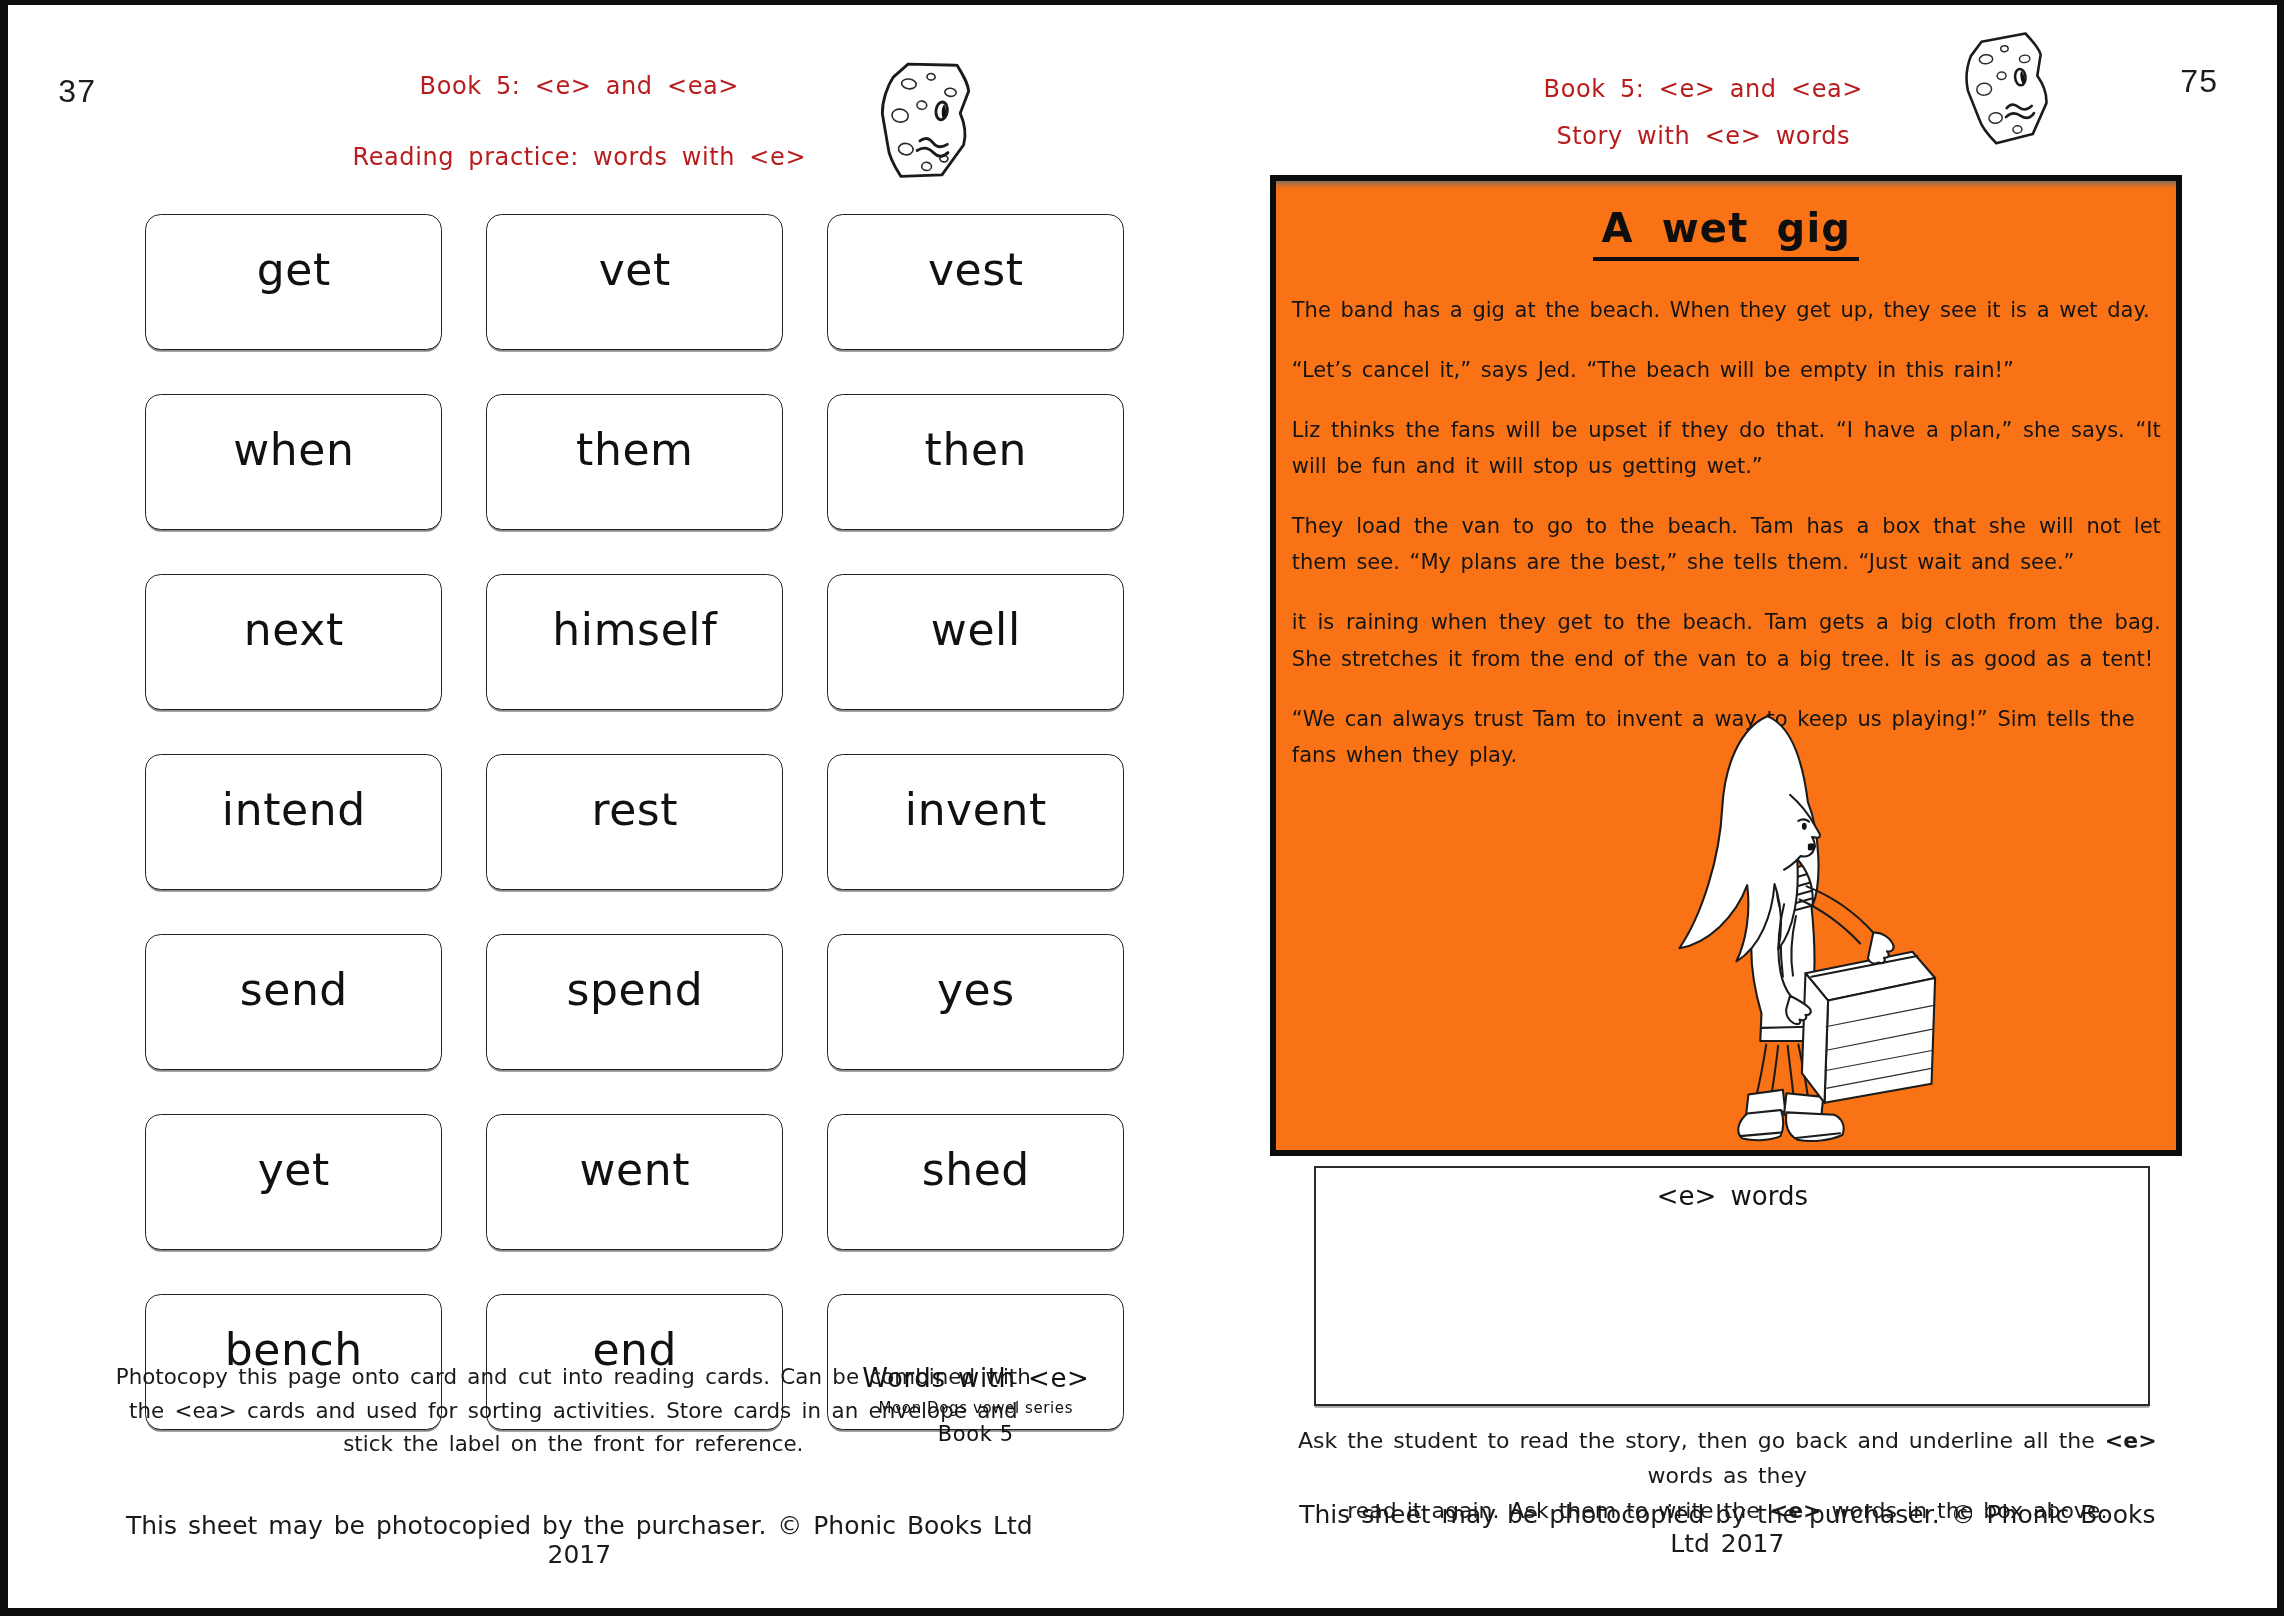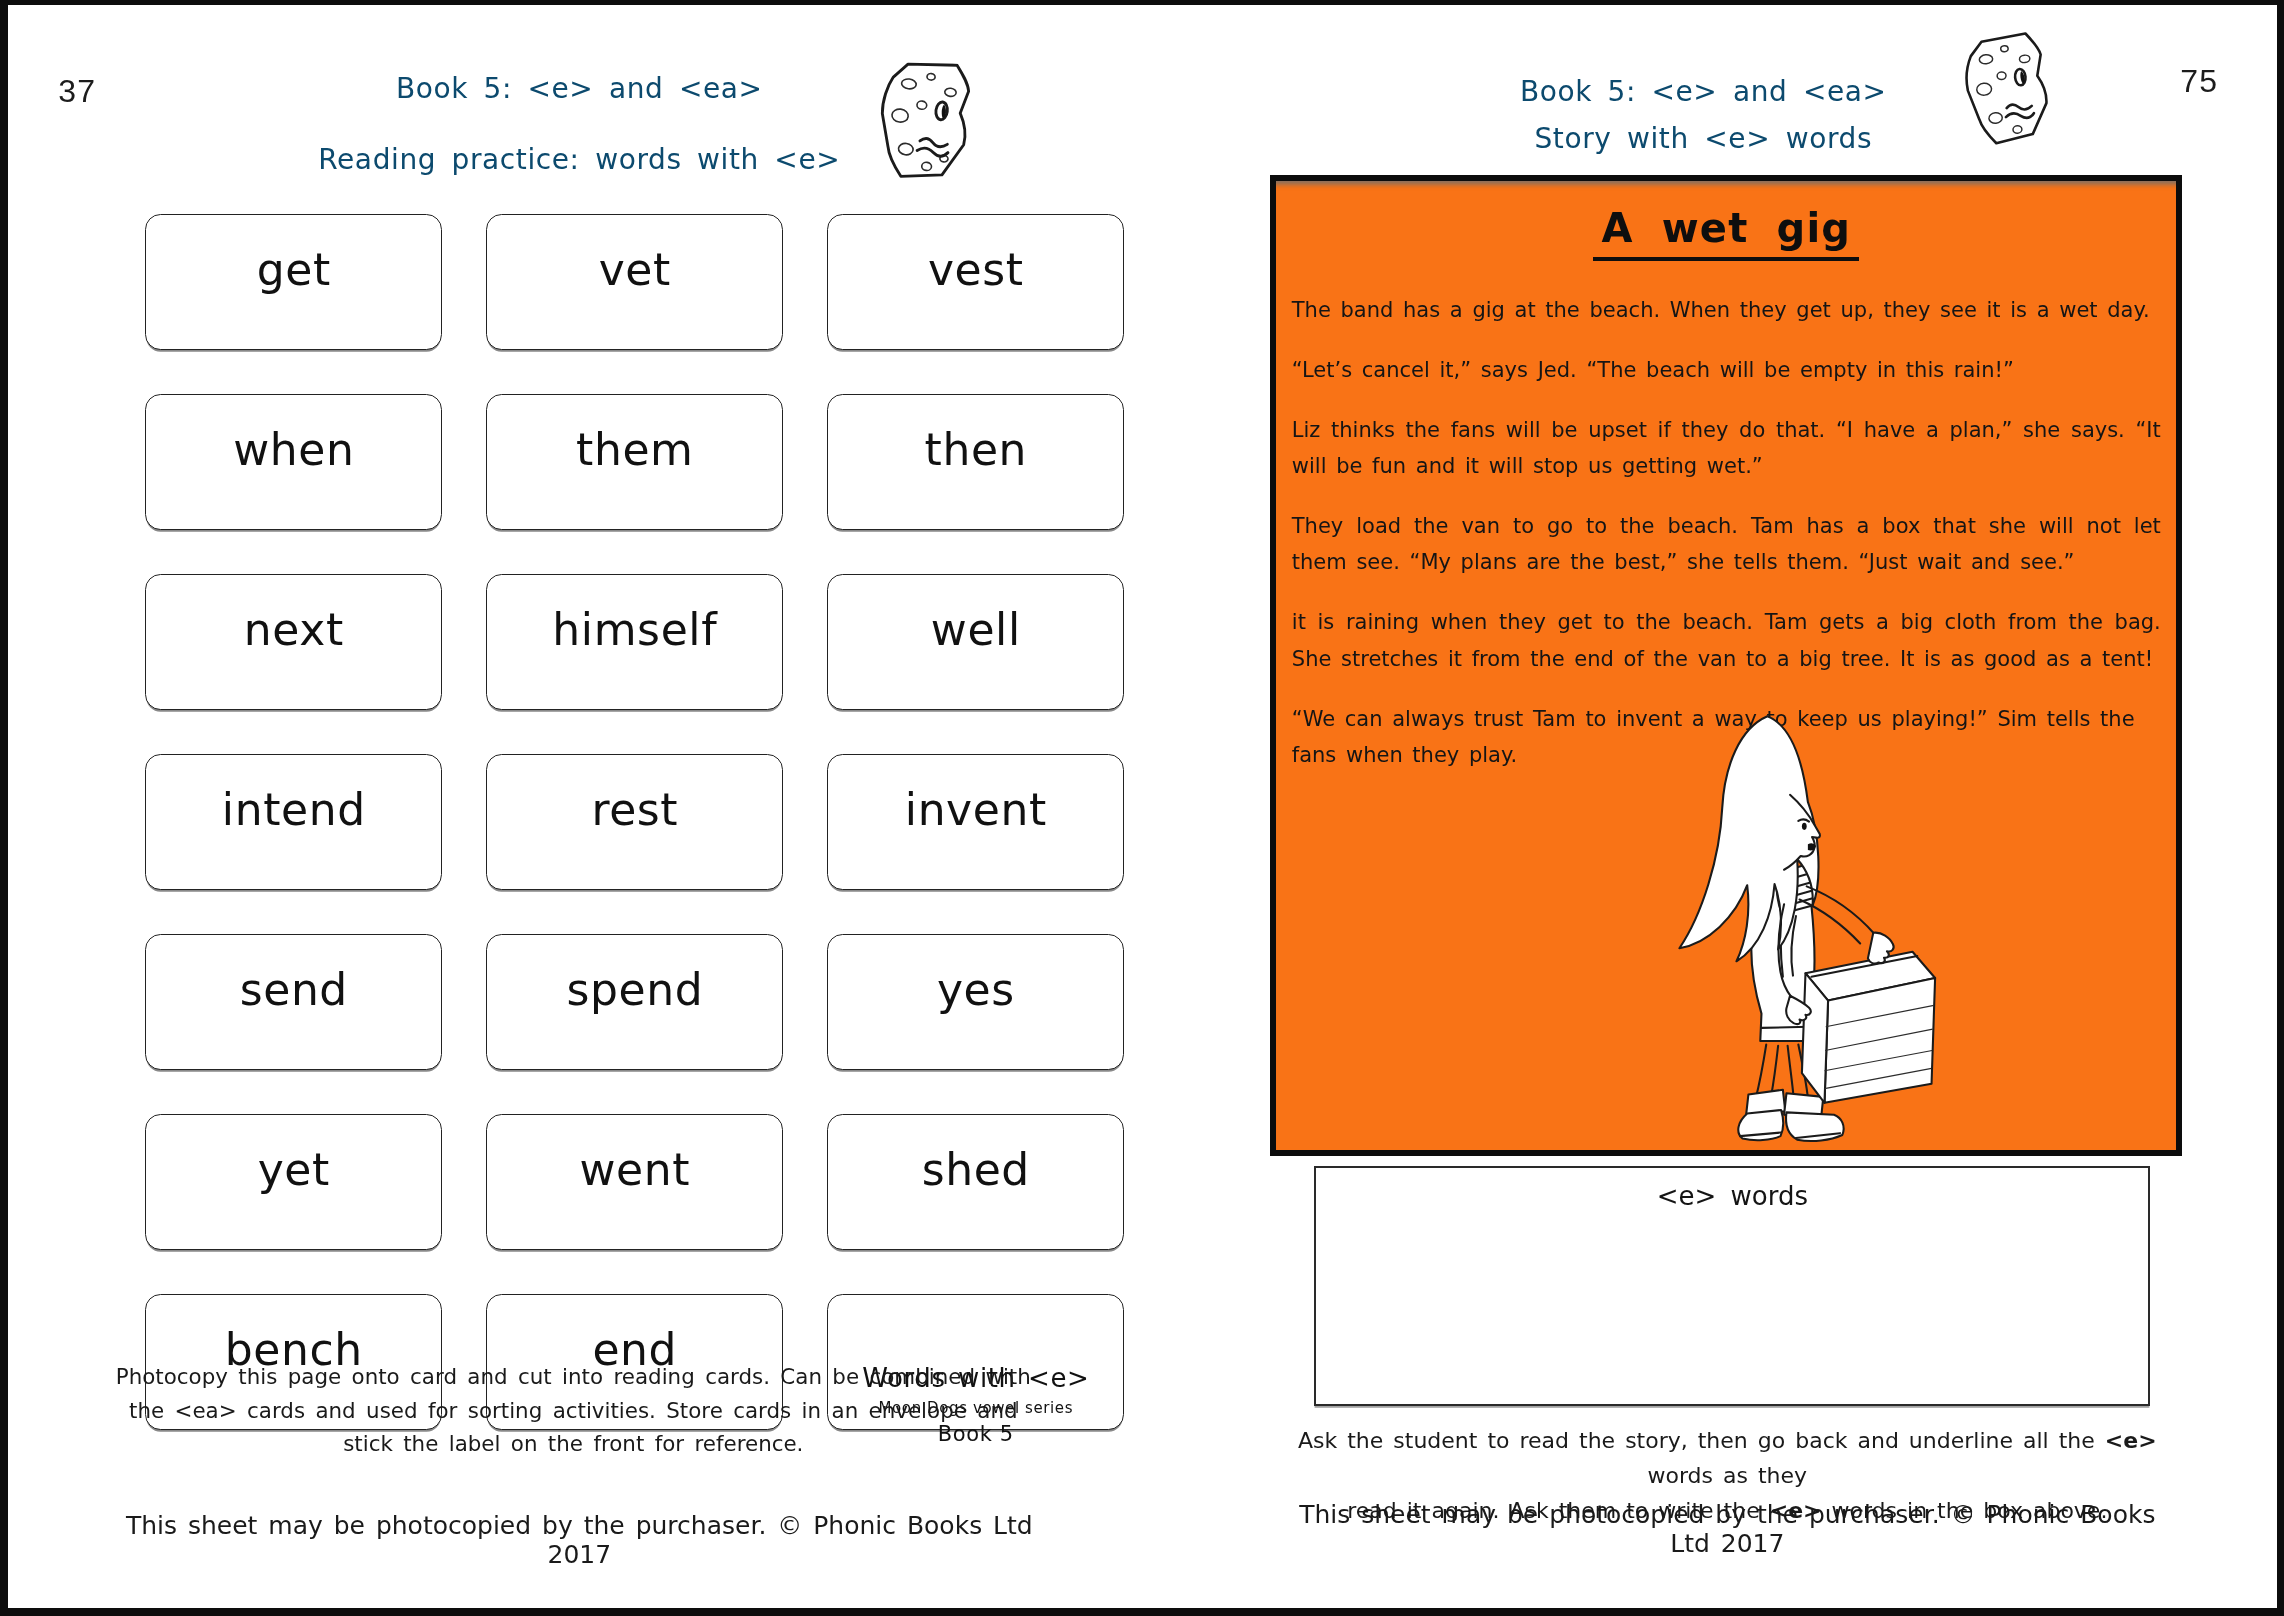--- a/index.html
+++ b/index.html
@@ -14,21 +14,21 @@
     position:absolute;left:8.3px;top:4.8px;right:7.1px;bottom:8.3px;
     background:#ffffff;
   }
   
   .pgnum{
     position:absolute;font-family:"Liberation Sans",sans-serif;
     font-size:32px;color:#1c1c1c;letter-spacing:1.2px;
   }
   .hdr{
     position:absolute;width:1142px;text-align:center;
-    font-size:28px;letter-spacing:0.6px;word-spacing:6px;color:#0c4a6e;
+    font-size:24px;letter-spacing:0.6px;word-spacing:6px;color:#b91c1c;
   }
   
   .cards{
     position:absolute;left:137px;top:209px;
     display:grid;grid-template-columns:repeat(3,297px);
     grid-auto-rows:136px;column-gap:16.7px;row-gap:22px;gap:44px;
   }
   .card{
     box-sizing:border-box;background:#fff;
     border:1.8px solid #222;border-radius:15.5px;

